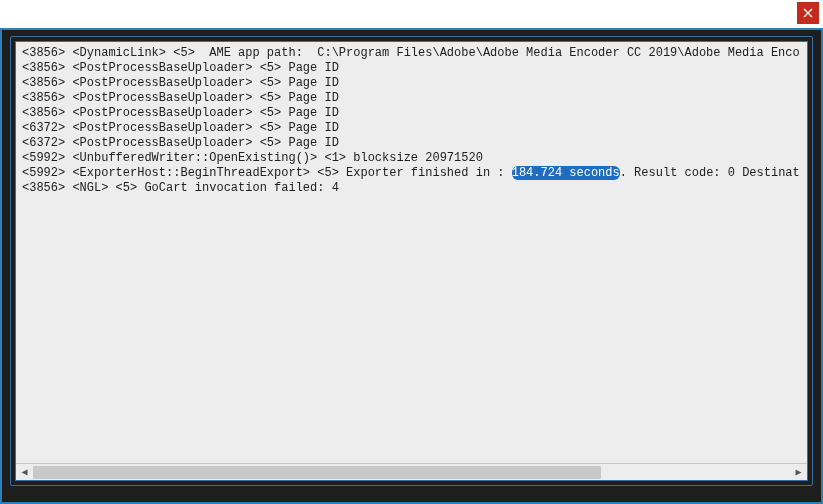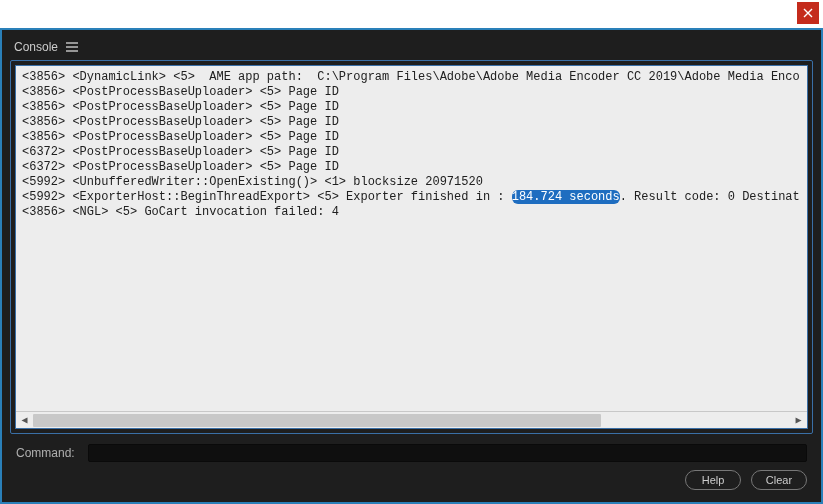--- a/index.html
+++ b/index.html
@@ -160,45 +160,29 @@
 <div class="topbar">
   <div class="close-btn">
     <svg viewBox="0 0 10 10">
         <path d="M1 1 L9 9 M9 1 L1 9" stroke="#fff" stroke-width="1.4" fill="none"></path>
       </svg>
   </div>
 </div>
 
 <div class="app">
 
-  <div class="panel-tab-row">
-    <span class="panel-tab">Console</span>
-    <span class="hamburger">
-      <svg viewBox="0 0 12 10">
-          <path d="M0 1 H12 M0 5 H12 M0 9 H12" stroke="#bfbfbf" stroke-width="1.4"></path>
-        </svg>
-    </span>
-  </div>
 
   <div class="console-frame">
     <div class="console-output">
       <div class="lines" id="lines"><div>&lt;3856&gt; &lt;DynamicLink&gt; &lt;5&gt;  AME app path:  C:\Program Files\Adobe\Adobe Media Encoder CC 2019\Adobe Media Enco</div><div>&lt;3856&gt; &lt;PostProcessBaseUploader&gt; &lt;5&gt; Page ID</div><div>&lt;3856&gt; &lt;PostProcessBaseUploader&gt; &lt;5&gt; Page ID</div><div>&lt;3856&gt; &lt;PostProcessBaseUploader&gt; &lt;5&gt; Page ID</div><div>&lt;3856&gt; &lt;PostProcessBaseUploader&gt; &lt;5&gt; Page ID</div><div>&lt;6372&gt; &lt;PostProcessBaseUploader&gt; &lt;5&gt; Page ID</div><div>&lt;6372&gt; &lt;PostProcessBaseUploader&gt; &lt;5&gt; Page ID</div><div>&lt;5992&gt; &lt;UnbufferedWriter::OpenExisting()&gt; &lt;1&gt; blocksize 20971520</div><div>&lt;5992&gt; &lt;ExporterHost::BeginThreadExport&gt; &lt;5&gt; Exporter finished in : <span class="hl">184.724 seconds</span>. Result code: 0 Destinat</div><div>&lt;3856&gt; &lt;NGL&gt; &lt;5&gt; GoCart invocation failed: 4</div></div>
       <div class="hscroll">
         <div class="hscroll-arrow">◀</div>
         <div class="hscroll-track">
           <div class="hscroll-thumb"></div>
         </div>
         <div class="hscroll-arrow">▶</div>
       </div>
     </div>
   </div>
 
-  <div class="command-row">
-    <span class="command-label">Command:</span>
-    <input class="command-input" value="" style="">
-  </div>
 
-  <div class="button-row">
-    <div class="pill-btn">Help</div>
-    <div class="pill-btn">Clear</div>
-  </div>
 
 </div>
 
 </body></html>

